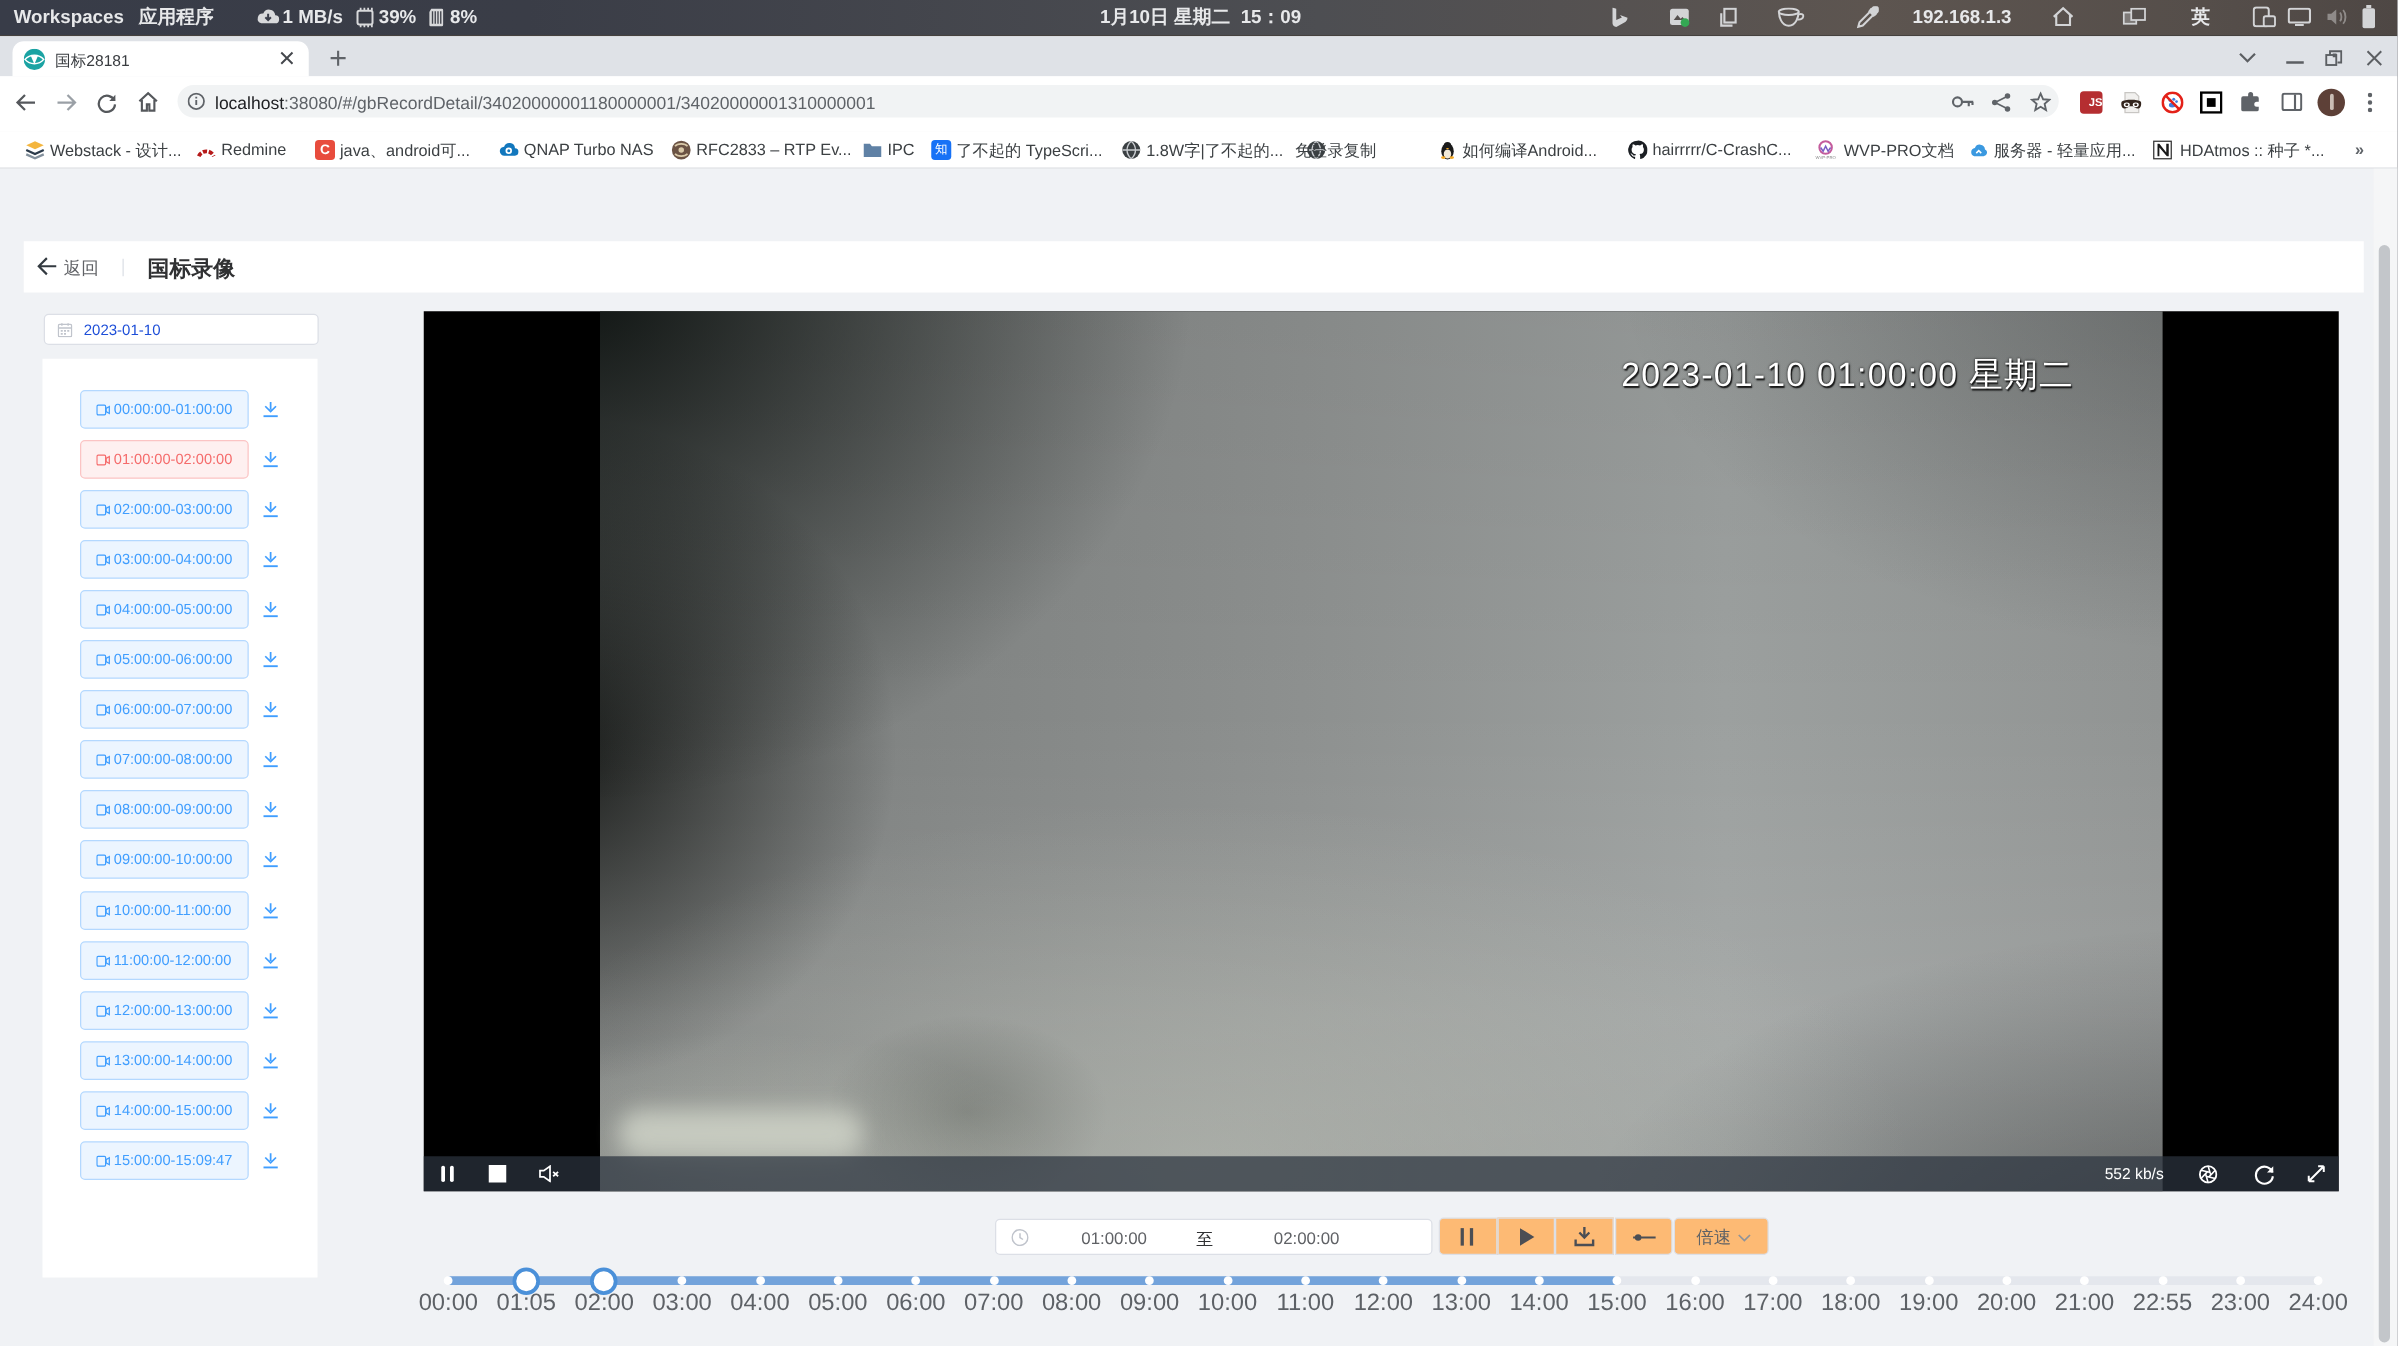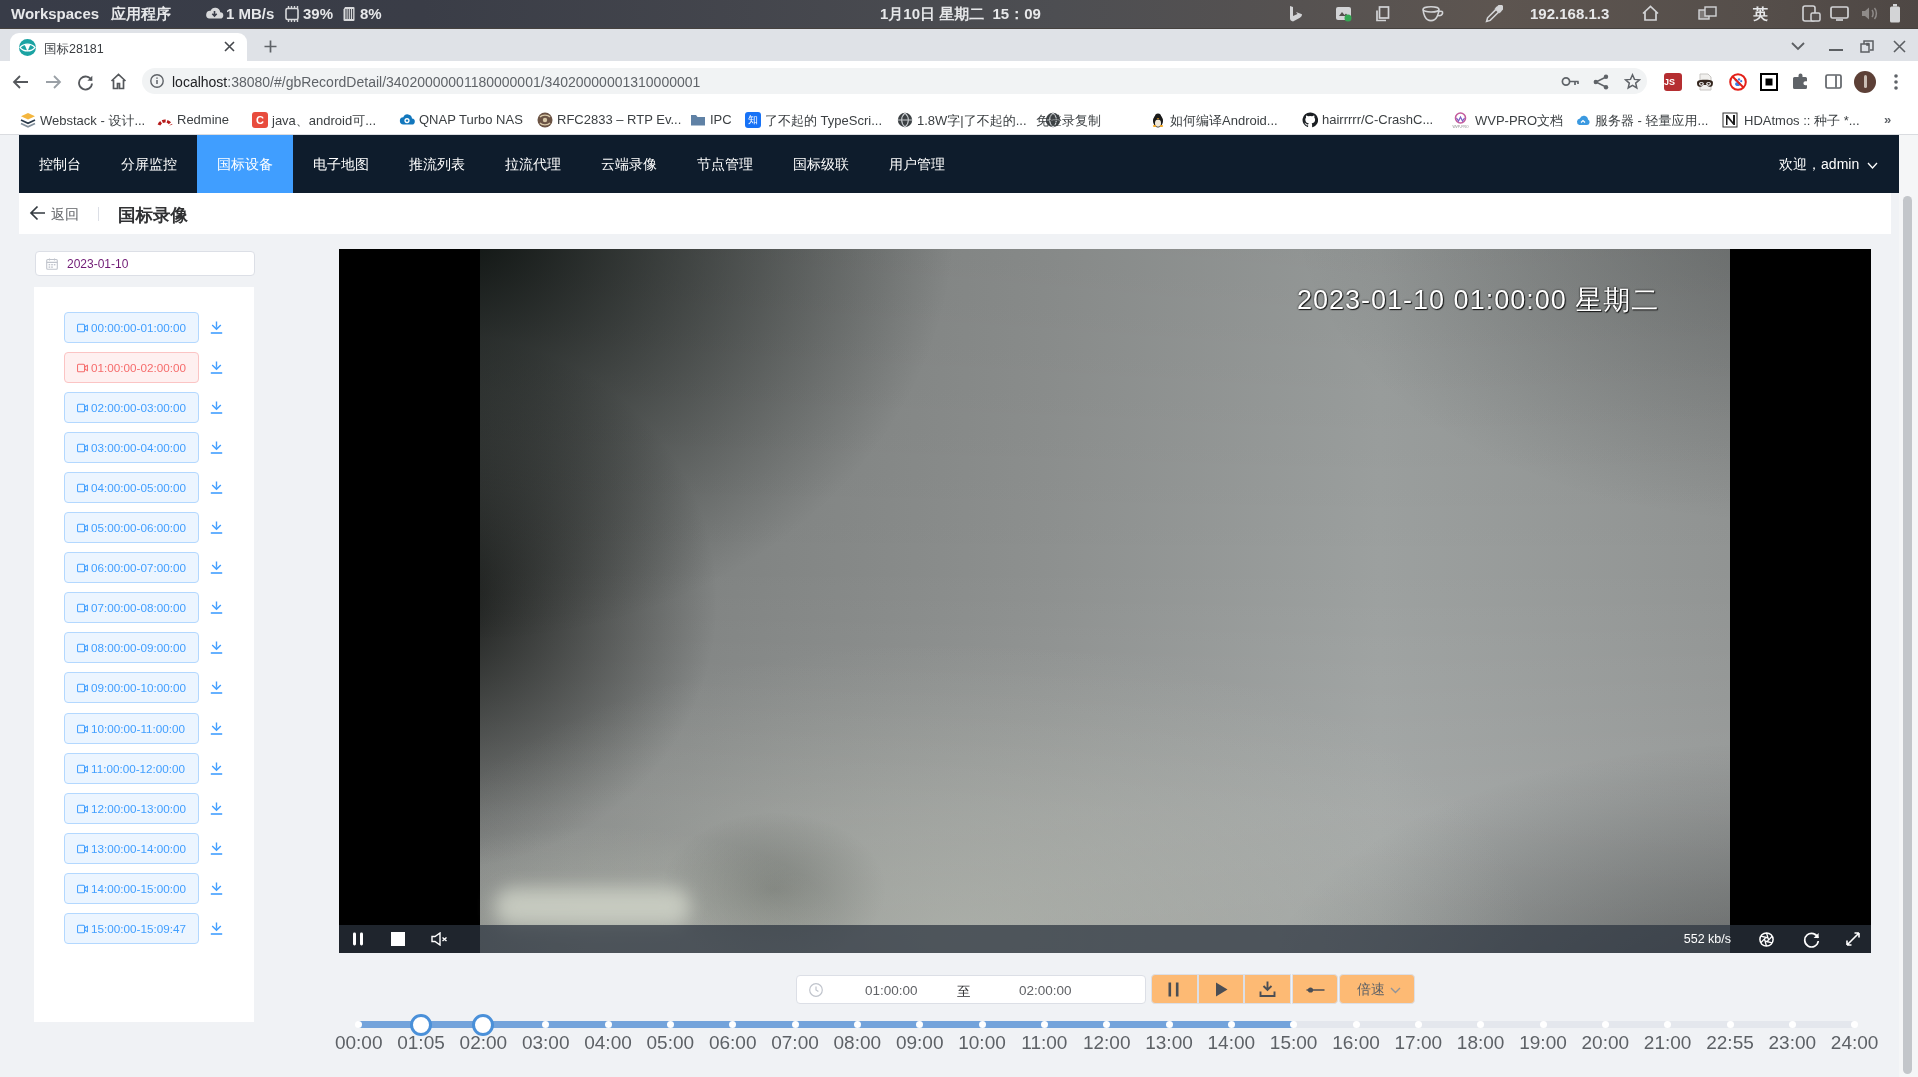--- a/index.html
+++ b/index.html
@@ -29,21 +29,21 @@
 #page{left:0;top:135px;width:1918px;height:942px;background:#f0f2f5}
 #sbtrack{left:1899px;top:0;width:19px;height:942px;background:#f5f6f7}
 #sbthumb{left:1903px;top:61px;width:9px;height:878px;background:#c3c6ca;border-radius:5px}
 #navbar{left:19px;top:0;width:1880px;height:58px;background:#0e1c2c}
 .nav{position:absolute;top:0;height:58px;line-height:58px;text-align:center;color:#fff;font-size:14px}
 #navactive{position:absolute;left:178px;top:0;width:96px;height:58px;background:#409eff}
 #welcome{position:absolute;right:21px;top:0;height:58px;line-height:58px;color:#fff;font-size:14px}
 #subheader{left:19px;top:58px;width:1872px;height:41px;background:#fff}
 
 #datebox{left:35px;top:116px;width:220px;height:25px;background:#fff;border:1px solid #dcdfe6;border-radius:4px}
-#datetxt{position:absolute;left:31px;top:5px;font-size:12px;color:#701a75}
+#datetxt{position:absolute;left:31px;top:5px;font-size:12px;color:#1d4ed8}
 #sidepanel{left:34px;top:152px;width:220px;height:735px;background:#fff}
 .tbtn{position:absolute;left:30px;width:135px;height:31px;border-radius:4px;border:1px solid #b3d8ff;
   background:#ecf5ff;color:#409eff;font-size:11.7px;line-height:29px;white-space:nowrap}
 .tbtn.red{border-color:#fbc4c4;background:#fef0f0;color:#f56c6c}
 .tbtn span{margin-left:26px}
 .dl{position:absolute;left:176px;width:13px;height:13px}
 
 #videowrap{left:339px;top:114px;width:1532px;height:704px;background:#000}
 #video{position:absolute;left:141px;top:0;width:1250px;height:704px;
  background:
@@ -196,21 +196,21 @@
   </svg>
 <svg class="abs" style="left:1593px;top:74px" width="16" height="16" viewBox="0 0 16 16">
 <circle cx="13" cy="2.8" r="2.2" fill="#5f6368"></circle>
     <circle cx="13" cy="13.2" r="2.2" fill="#5f6368"></circle>
 <circle cx="2.8" cy="8" r="2.2" fill="#5f6368"></circle>
 <path d="M3 8l10-5M3 8l10 5" stroke="#5f6368" stroke-width="1.4"></path>
   </svg>
 <svg class="abs" style="left:1624px;top:73px" width="17" height="17" viewBox="0 0 17 17">
 <path d="M8.5 1.8l2 4.6 5 .4-3.8 3.3 1.1 4.9-4.3-2.6-4.3 2.6 1.1-4.9L1.5 6.8l5-.4z" fill="none" stroke="#5f6368" stroke-width="1.5"></path>
   </svg>
-<div class="abs" style="left:1664px;top:73px;width:18px;height:18px;border-radius:3px;background:#b52e31;color:#fff;font-size:9px;font-weight:bold;text-align:left;line-height:18px">JS</div>
+<div class="abs" style="left:1664px;top:73px;width:18px;height:18px;border-radius:3px;background:#b52e31;color:#fff;font-size:9px;font-weight:bold;text-align:right;line-height:18px">JS</div>
 <svg class="abs" style="left:1696px;top:73px" width="18" height="18" viewBox="0 0 18 18">
 <path d="M4 1h8l3 3v13H4z" fill="#f1f0ee" stroke="#c8c6c3" stroke-width="1"></path>
 <path d="M1.5 8.2c2-1.8 13-1.8 15 0 .8.8.6 4.8-1.2 5.4-1.6.6-4-.4-4.6-1.6h-3.4c-.6 1.2-3 2.2-4.6 1.6C.9 13 .7 9 1.5 8.2z" fill="#33251d"></path>
 <ellipse cx="5.4" cy="10.8" rx="2.4" ry="1.9" fill="#fff"></ellipse>
     <ellipse cx="12.6" cy="10.8" rx="2.4" ry="1.9" fill="#fff"></ellipse>
 <ellipse cx="5.4" cy="10.8" rx="1.2" ry="1" fill="#33251d"></ellipse>
     <ellipse cx="12.6" cy="10.8" rx="1.2" ry="1" fill="#33251d"></ellipse>
   </svg>
 <svg class="abs" style="left:1729px;top:73px" width="18" height="18" viewBox="0 0 18 18">
 <circle cx="9" cy="9" r="7.8" fill="none" stroke="#e32119" stroke-width="2"></circle>
@@ -335,36 +335,20 @@
     <svg width="16" height="16" viewBox="0 0 16 16">
       <rect x="1" y="1" width="14" height="14" fill="#fff" stroke="#333" stroke-width="1"></rect>
       <path d="M4 13V3h1.5L11 10V3h2v10h-1.5L5.5 6v7z" fill="#1a1a1a"></path>
     </svg>
   </div>
 <div class="bm" style="left:1744px">HDAtmos :: 种子 *...</div>
 <div class="bm" style="left:1884px;color:#5f6368;font-weight:bold">»</div>
 <div id="page" class="abs">
 <div id="sbtrack" class="abs"></div>
     <div id="sbthumb" class="abs"></div>
-<div id="navbar" class="abs">
-      <div id="navactive"></div>
-<div class="nav" style="left:0px;width:82px">控制台</div>
-<div class="nav" style="left:82px;width:96px">分屏监控</div>
-<div class="nav" style="left:178px;width:96px">国标设备</div>
-<div class="nav" style="left:274px;width:96px">电子地图</div>
-<div class="nav" style="left:370px;width:96px">推流列表</div>
-<div class="nav" style="left:466px;width:96px">拉流代理</div>
-<div class="nav" style="left:562px;width:96px">云端录像</div>
-<div class="nav" style="left:658px;width:96px">节点管理</div>
-<div class="nav" style="left:754px;width:96px">国标级联</div>
-<div class="nav" style="left:850px;width:96px">用户管理</div>
-<div id="welcome">欢迎，admin&nbsp;&nbsp;<svg style="display:inline-block;vertical-align:middle" width="11" height="7" viewBox="0 0 11 7">
-          <path d="M1 1l4.5 5L10 1" fill="none" stroke="#fff" stroke-width="1.3"></path>
-        </svg></div>
-</div>
 <div id="subheader" class="abs">
 <svg class="abs" style="left:10px;top:12px" width="17" height="16" viewBox="0 0 17 16">
 <path d="M16 8H2M8.5 1.5L2 8l6.5 6.5" fill="none" stroke="#333a40" stroke-width="1.7"></path>
       </svg>
 <div class="abs" style="left:32px;top:13px;font-size:14px;color:#606266">返回</div>
 <div class="abs" style="left:79px;top:14px;width:1px;height:14px;background:#dcdfe6"></div>
 <div class="abs" style="left:99px;top:10px;font-size:17.5px;font-weight:bold;color:#303133">国标录像</div>
 </div>
 <div id="datebox" class="abs">
 <svg class="abs" style="left:10px;top:6px" width="12" height="12" viewBox="0 0 12 12">

